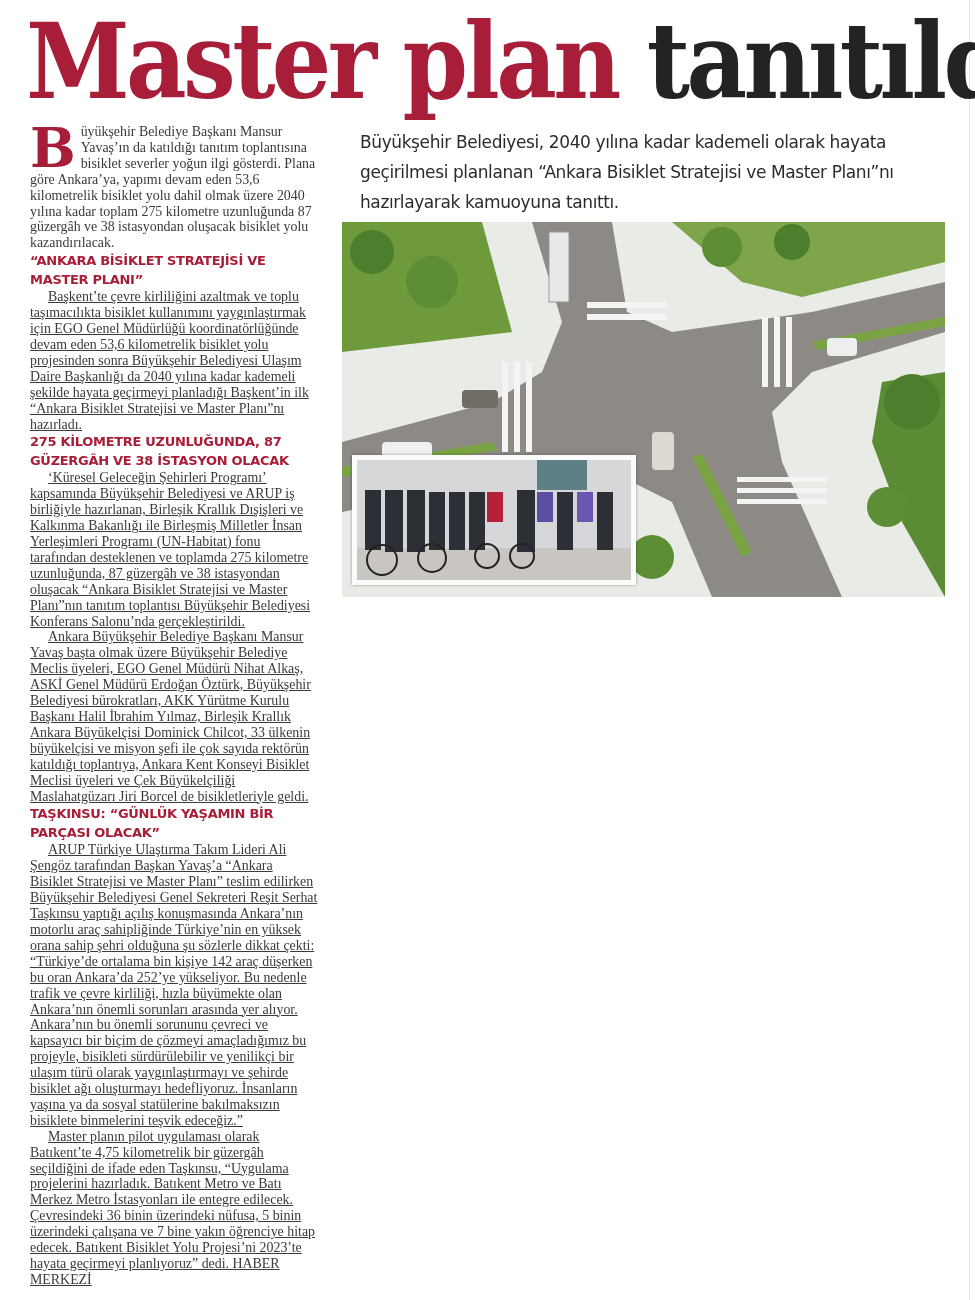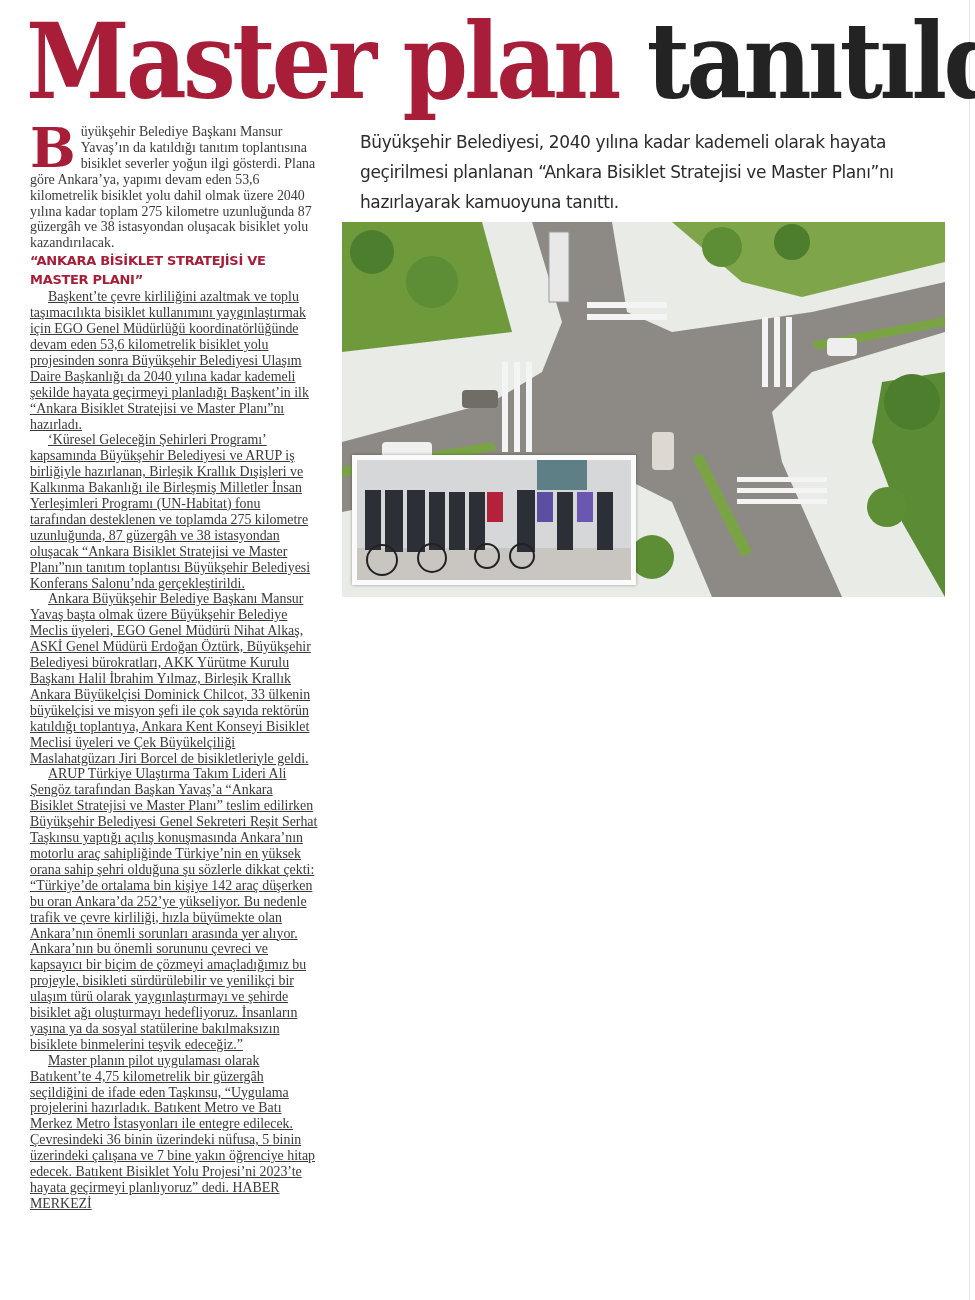--- a/index.html
+++ b/index.html
@@ -28,23 +28,25 @@
 <div class="edge-rule"></div>
 
 <div class="headline"><span class="red">Master plan</span> <span class="black">tanıtıldı</span></div>
 
 <div class="col-left">
   <p><span class="dropcap">B</span><span>üyükşehir Belediye Başkanı Mansur Yavaş’ın da katıldığı tanıtım toplantısına bisiklet severler yoğun ilgi gösterdi. Plana göre Ankara’ya, yapımı devam eden 53,6 kilometrelik bisiklet yolu dahil olmak üzere 2040 yılına kadar toplam 275 kilometre uzunluğunda 87 güzergâh ve 38 istasyondan oluşacak bisiklet yolu kazandırılacak.</span></p>
 
   <h3 class="subhead">“ANKARA BİSİKLET STRATEJİSİ VE MASTER PLANI”</h3>
   <p class="indent">Başkent’te çevre kirliliğini azaltmak ve toplu taşımacılıkta bisiklet kullanımını yaygınlaştırmak için EGO Genel Müdürlüğü koordinatörlüğünde devam eden 53,6 kilometrelik bisiklet yolu projesinden sonra Büyükşehir Belediyesi Ulaşım Daire Başkanlığı da 2040 yılına kadar kademeli şekilde hayata geçirmeyi planladığı Başkent’in ilk “Ankara Bisiklet Stratejisi ve Master Planı”nı hazırladı.</p>
 
+  <h3 class="subhead">275 KİLOMETRE UZUNLUĞUNDA, 87 GÜZERGÂH VE 38 İSTASYON OLACAK</h3>
   <p class="indent">‘Küresel Geleceğin Şehirleri Programı’ kapsamında Büyükşehir Belediyesi ve ARUP iş birliğiyle hazırlanan, Birleşik Krallık Dışişleri ve Kalkınma Bakanlığı ile Birleşmiş Milletler İnsan Yerleşimleri Programı (UN-Habitat) fonu tarafından desteklenen ve toplamda 275 kilometre uzunluğunda, 87 güzergâh ve 38 istasyondan oluşacak “Ankara Bisiklet Stratejisi ve Master Planı”nın tanıtım toplantısı Büyükşehir Belediyesi Konferans Salonu’nda gerçekleştirildi.</p>
   <p class="indent">Ankara Büyükşehir Belediye Başkanı Mansur Yavaş başta olmak üzere Büyükşehir Belediye Meclis üyeleri, EGO Genel Müdürü Nihat Alkaş, ASKİ Genel Müdürü Erdoğan Öztürk, Büyükşehir Belediyesi bürokratları, AKK Yürütme Kurulu Başkanı Halil İbrahim Yılmaz, Birleşik Krallık Ankara Büyükelçisi Dominick Chilcot, 33 ülkenin büyükelçisi ve misyon şefi ile çok sayıda rektörün katıldığı toplantıya, Ankara Kent Konseyi Bisiklet Meclisi üyeleri ve Çek Büyükelçiliği Maslahatgüzarı Jiri Borcel de bisikletleriyle geldi.</p>
 
+  <h3 class="subhead">TAŞKINSU: “GÜNLÜK YAŞAMIN BİR PARÇASI OLACAK”</h3>
   <p class="indent">ARUP Türkiye Ulaştırma Takım Lideri Ali Şengöz tarafından Başkan Yavaş’a “Ankara Bisiklet Stratejisi ve Master Planı” teslim edilirken Büyükşehir Belediyesi Genel Sekreteri Reşit Serhat Taşkınsu yaptığı açılış konuşmasında Ankara’nın motorlu araç sahipliğinde Türkiye’nin en yüksek orana sahip şehri olduğuna şu sözlerle dikkat çekti: “Türkiye’de ortalama bin kişiye 142 araç düşerken bu oran Ankara’da 252’ye yükseliyor. Bu nedenle trafik ve çevre kirliliği, hızla büyümekte olan Ankara’nın önemli sorunları arasında yer alıyor.  Ankara’nın bu önemli sorununu çevreci ve kapsayıcı bir biçim de çözmeyi amaçladığımız bu projeyle, bisikleti sürdürülebilir ve yenilikçi bir ulaşım türü olarak yaygınlaştırmayı ve şehirde bisiklet ağı oluşturmayı hedefliyoruz. İnsanların yaşına ya da sosyal statülerine bakılmaksızın bisiklete binmelerini teşvik edeceğiz.”</p>
   <p class="indent">Master planın pilot uygulaması olarak Batıkent’te 4,75 kilometrelik bir güzergâh seçildiğini de ifade eden Taşkınsu, “Uygulama projelerini hazırladık. Batıkent Metro ve Batı Merkez Metro İstasyonları ile entegre edilecek. Çevresindeki 36 binin üzerindeki nüfusa, 5 binin üzerindeki çalışana ve 7 bine yakın öğrenciye hitap edecek. Batıkent Bisiklet Yolu Projesi’ni 2023’te hayata geçirmeyi planlıyoruz” dedi. HABER MERKEZİ</p>
 </div>
 
 <div class="deck">Büyükşehir Belediyesi, 2040 yılına kadar kademeli olarak hayata geçirilmesi planlanan “Ankara Bisiklet Stratejisi ve Master Planı”nı hazırlayarak kamuoyuna tanıttı.</div>
 
 <div class="photo">
   <svg width="603" height="375" viewBox="0 0 603 375" xmlns="http://www.w3.org/2000/svg">
     <rect width="603" height="375" fill="#e9ebe6"></rect>
 

